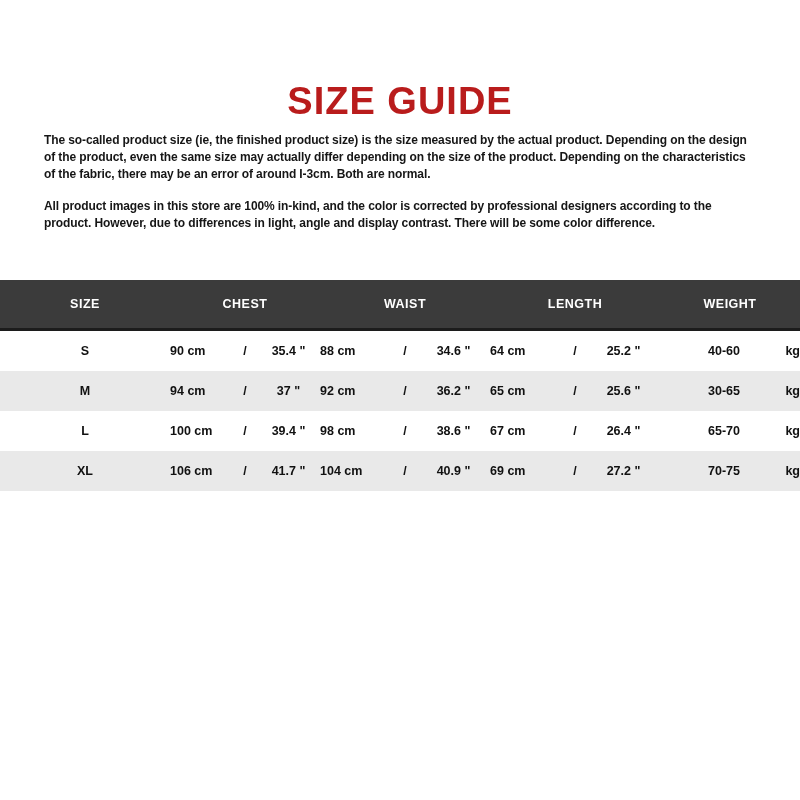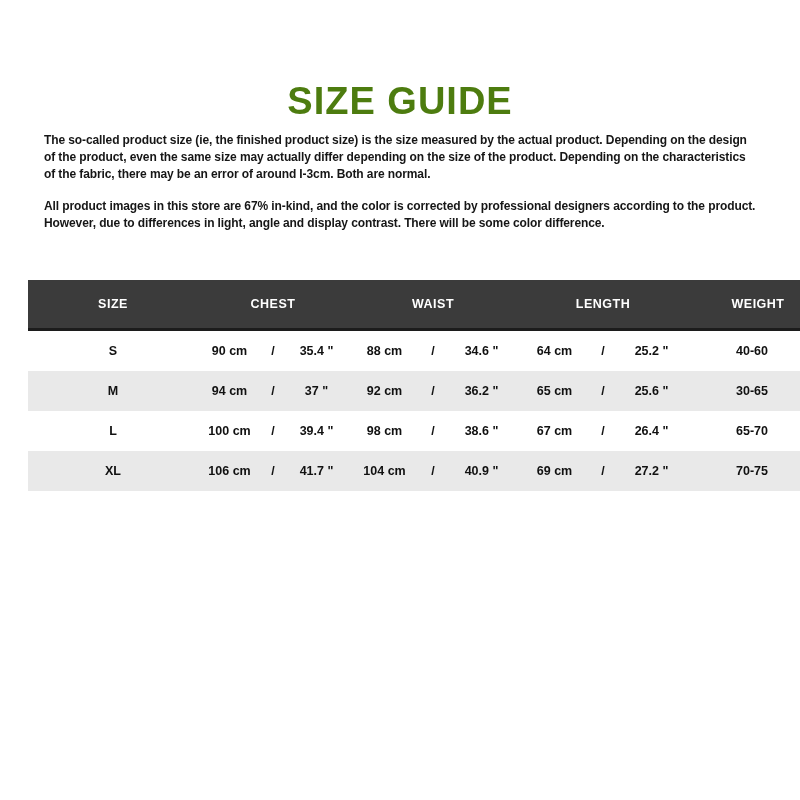--- a/index.html
+++ b/index.html
@@ -7,21 +7,21 @@
   body { font-family:"Liberation Sans", sans-serif; color:#1a1a1a; }
   .page { width:800px; height:800px; background:#ffffff; overflow:hidden; position:relative; }
 
   .page-title {
     margin-top:80px;
     text-align:center;
     font-size:38px;
     line-height:42px;
     font-weight:700;
     letter-spacing:1px;
-    color:#4d7c0f;
+    color:#b91c1c;
   }
 
   .content { padding:0 48px 0 44px; }
 
   .red-heading {
     color:#cc2127;
     font-weight:700;
     font-size:13.5px;
     line-height:16px;
   }
@@ -33,21 +33,21 @@
     width:712px;
     font-size:12px;
     font-weight:600;
     letter-spacing:-0.1px;
     line-height:17px;
     color:#161616;
   }
   .body-text.second { margin-top:15px; }
 
   
-  .size-table { margin-top:48px; width:800px;padding-left:28px; }
+  .size-table { margin-top:48px; width:800px; }
 
   .t-header {
     display:grid;
     grid-template-columns:170px 150px 170px 170px 140px;
     align-items:center;
     height:51px;
     background:#3b3b3b;
     border-bottom:3px solid #1c1c1c;
     color:#ffffff;
     font-size:12.5px;
@@ -67,21 +67,21 @@
   }
   .t-row.alt { background:#e9e9e9; }
 
   .size-cell { text-align:center; }
 
   .measure-cell {
     display:grid;
     grid-template-columns:1fr 24px 1fr;
     align-items:center;
   }
-  .measure-cell .cm   { text-align:center; }
+  .measure-cell .cm   { text-align:left; }
   .measure-cell .sep  { text-align:center; }
   .measure-cell .inch { text-align:center; }
 
   .weight-cell {
     display:grid;
     grid-template-columns:80px 1fr;
     align-items:center;
   }
   .weight-cell .w-val  { text-align:right; }
   .weight-cell .w-unit { text-align:right; padding-left:10px; }
@@ -89,21 +89,21 @@
 </head>
 <body>
 
 <div class="page">
 
   <h1 class="page-title">SIZE GUIDE</h1>
 
   <div class="content">
     <p class="body-text">The so-called product size (ie, the finished product size) is the size measured by the actual product. Depending on the design of the product, even the same size may actually differ depending on the size of the product. Depending on the characteristics of the fabric, there may be an error of around I-3cm. Both are normal.</p>
 
-    <p class="body-text second">All product images in this store are 67% in-kind, and the color is corrected by professional designers according to the product. However, due to differences in light, angle and display contrast. There will be some color difference.</p>
+    <p class="body-text second">All product images in this store are 100% in-kind, and the color is corrected by professional designers according to the product. However, due to differences in light, angle and display contrast. There will be some color difference.</p>
   </div>
 
   <div class="size-table">
 
     <div class="t-header">
       <div>SIZE</div>
       <div>CHEST</div>
       <div>WAIST</div>
       <div>LENGTH</div>
       <div>WEIGHT</div>

